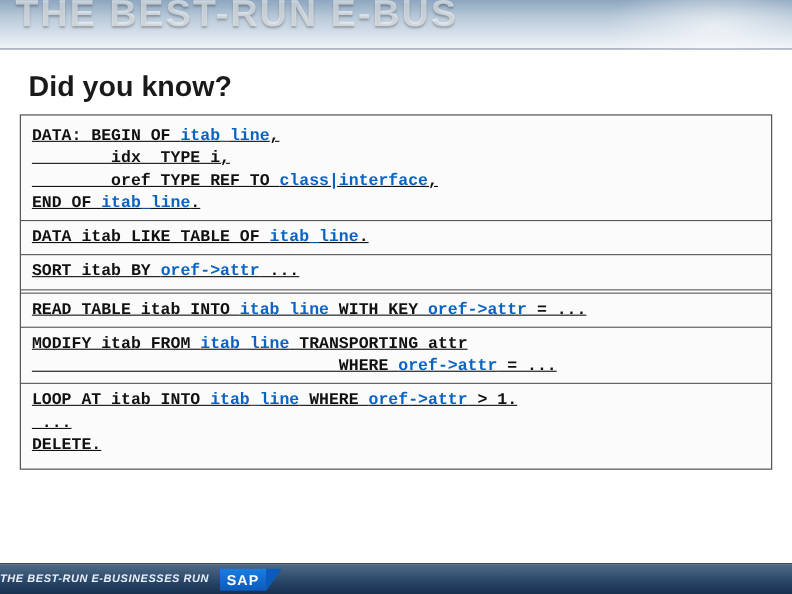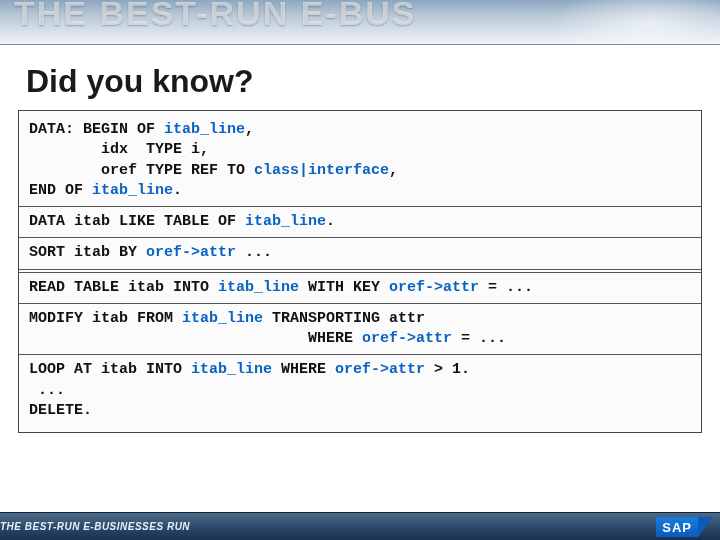--- a/index.html
+++ b/index.html
@@ -52,38 +52,39 @@
     top: 8px;
     left: 30px;
     font-size: 20px;
     font-weight: 900;
     color: #202020;
     white-space: nowrap;
   }
   
   .subtitle {
     margin: 18px 12px 10px 26px;
-    font-size: 32px;
+    font-size: 26px;
     font-weight: 900;
     color: #1a1a1a;
   }
   
   .codebox {
     margin: 0 18px 0 18px;
     border: 1px solid #444;
     background: #fbfbfb;
     padding: 6px 10px 8px 10px;
     font-family: "Courier New", Courier, monospace;
     font-size: 15px;
     font-weight: bold;
     line-height: 1.35;
     color: #111;
   }
   .codebox .block {
     padding: 3px 0;
+    text-decoration: underline;
   }
   .codebox hr {
     border: none;
     border-top: 1px solid #555;
     margin: 2px -10px;
   }
   .hl { color: #0a63c2; }
   pre.codeline {
     margin: 0;
     font-family: inherit;
@@ -94,21 +95,21 @@
   
   .footer {
     position: absolute;
     left: 0;
     bottom: 0;
     width: 720px;
     height: 28px;
     background: linear-gradient(to bottom, #4f6a86 0%, #274567 60%, #17304e 100%);
     display: flex;
     align-items: center;
-    justify-content: space-between;
+    justify-content: flex-start;
     padding-right: 8px;
     box-sizing: border-box;
     border-top: 1px solid #0e2238;
   }
   .footer-text {
     font-size: 10px;
     font-weight: 900;
     font-style: italic;
     letter-spacing: 0.5px;
     color: #e8eef6;

